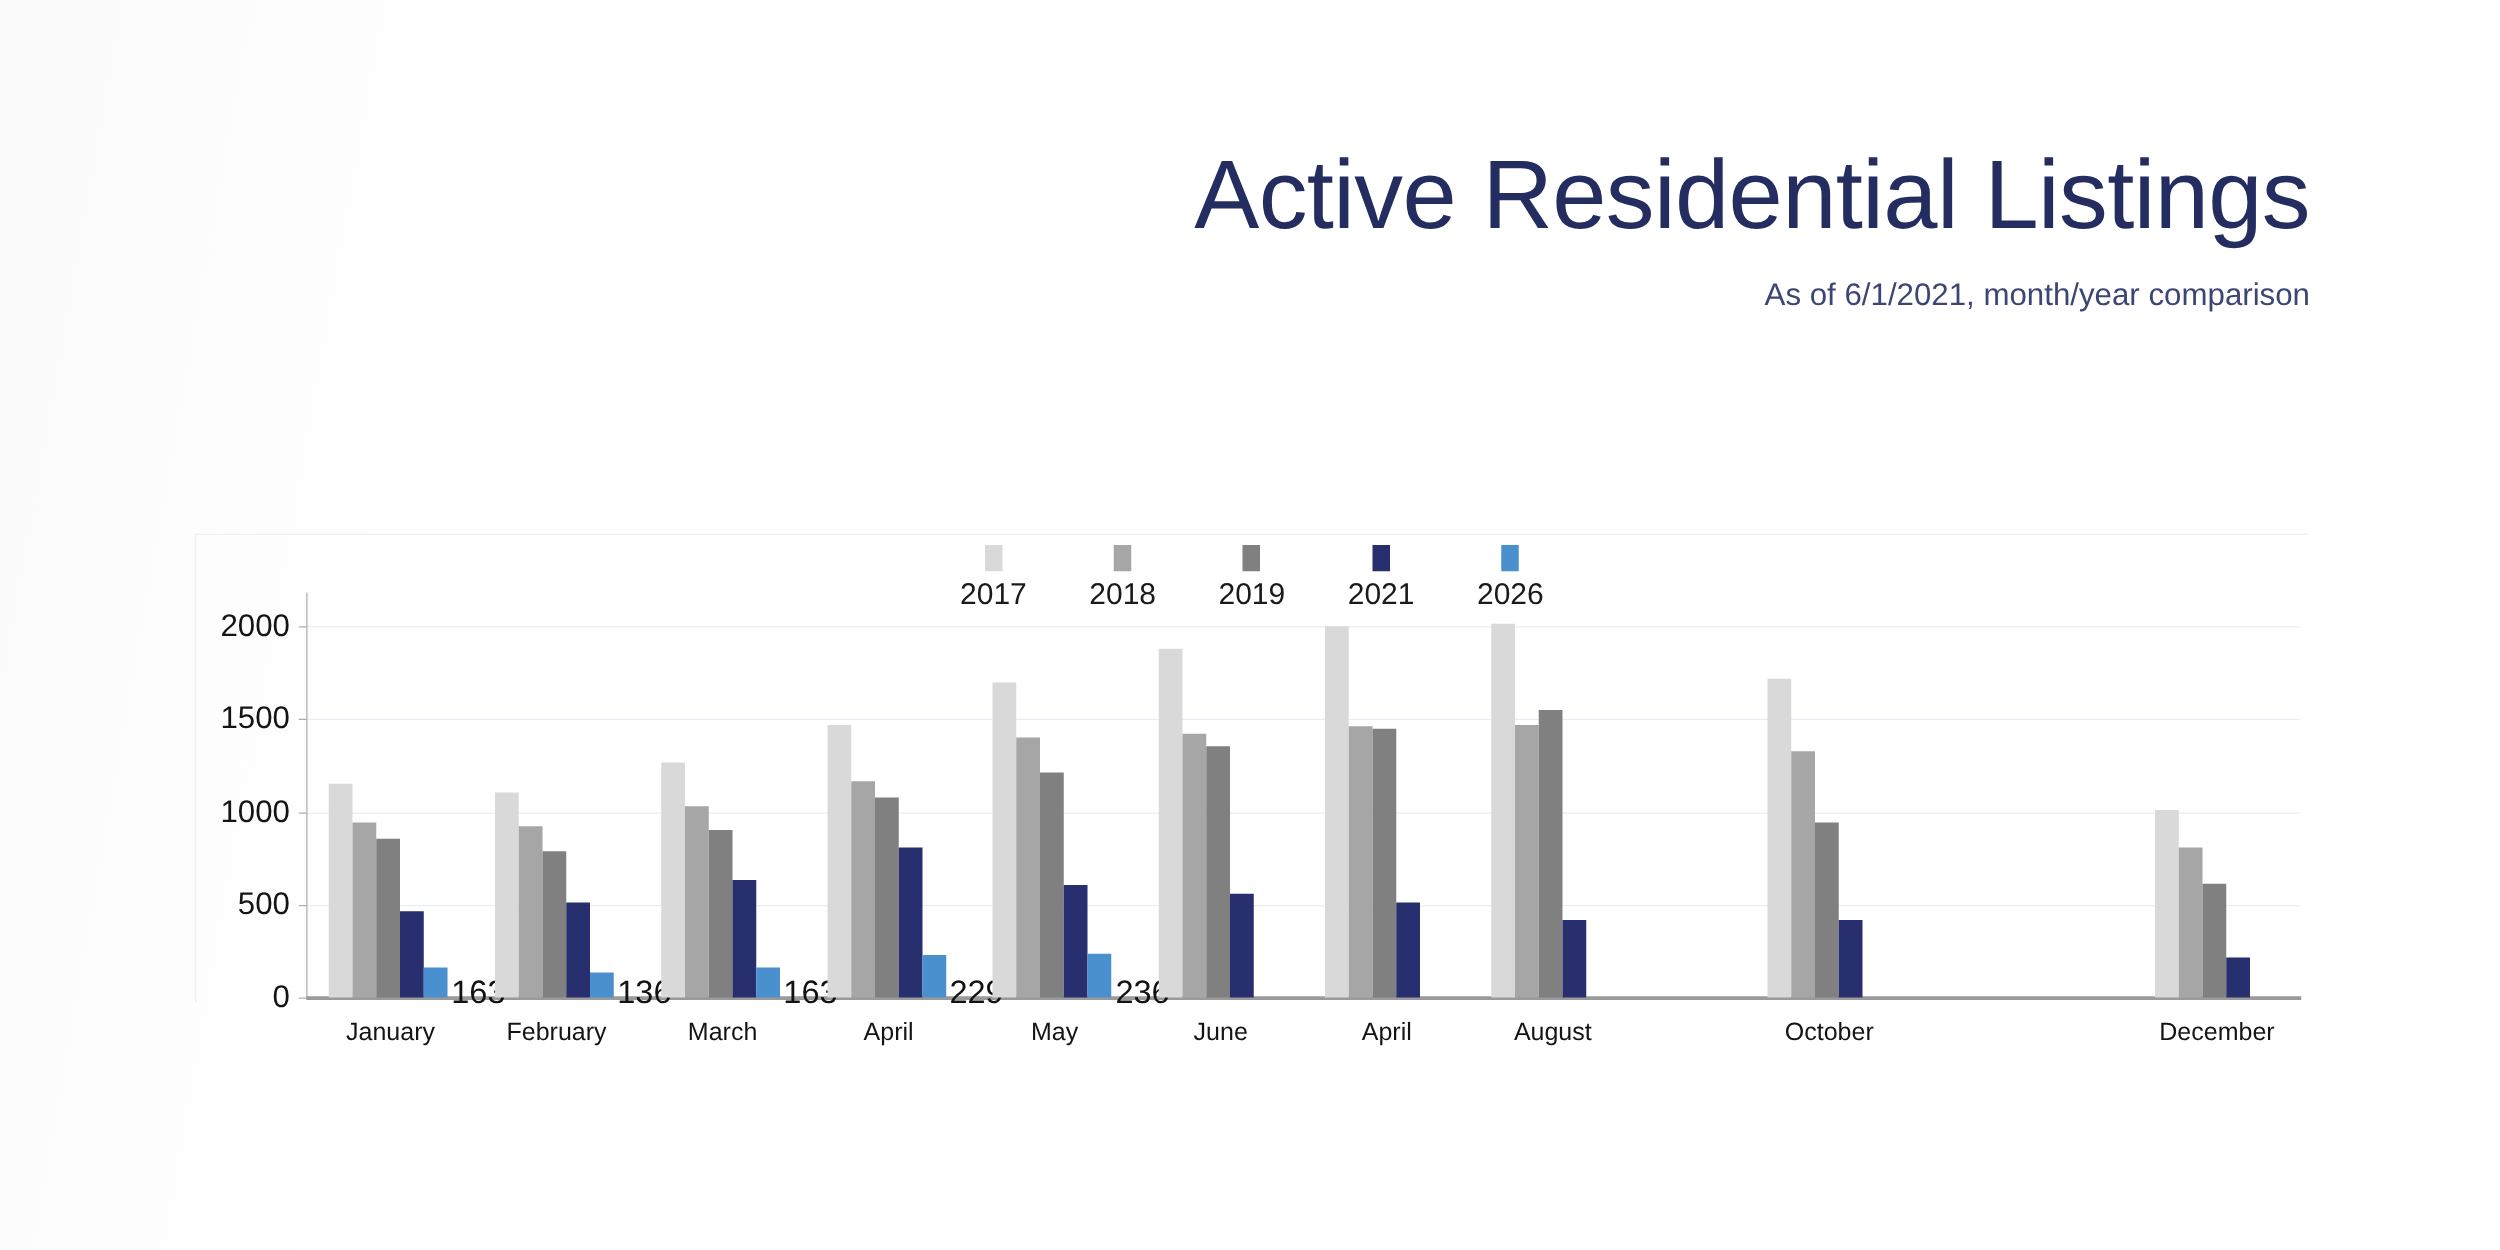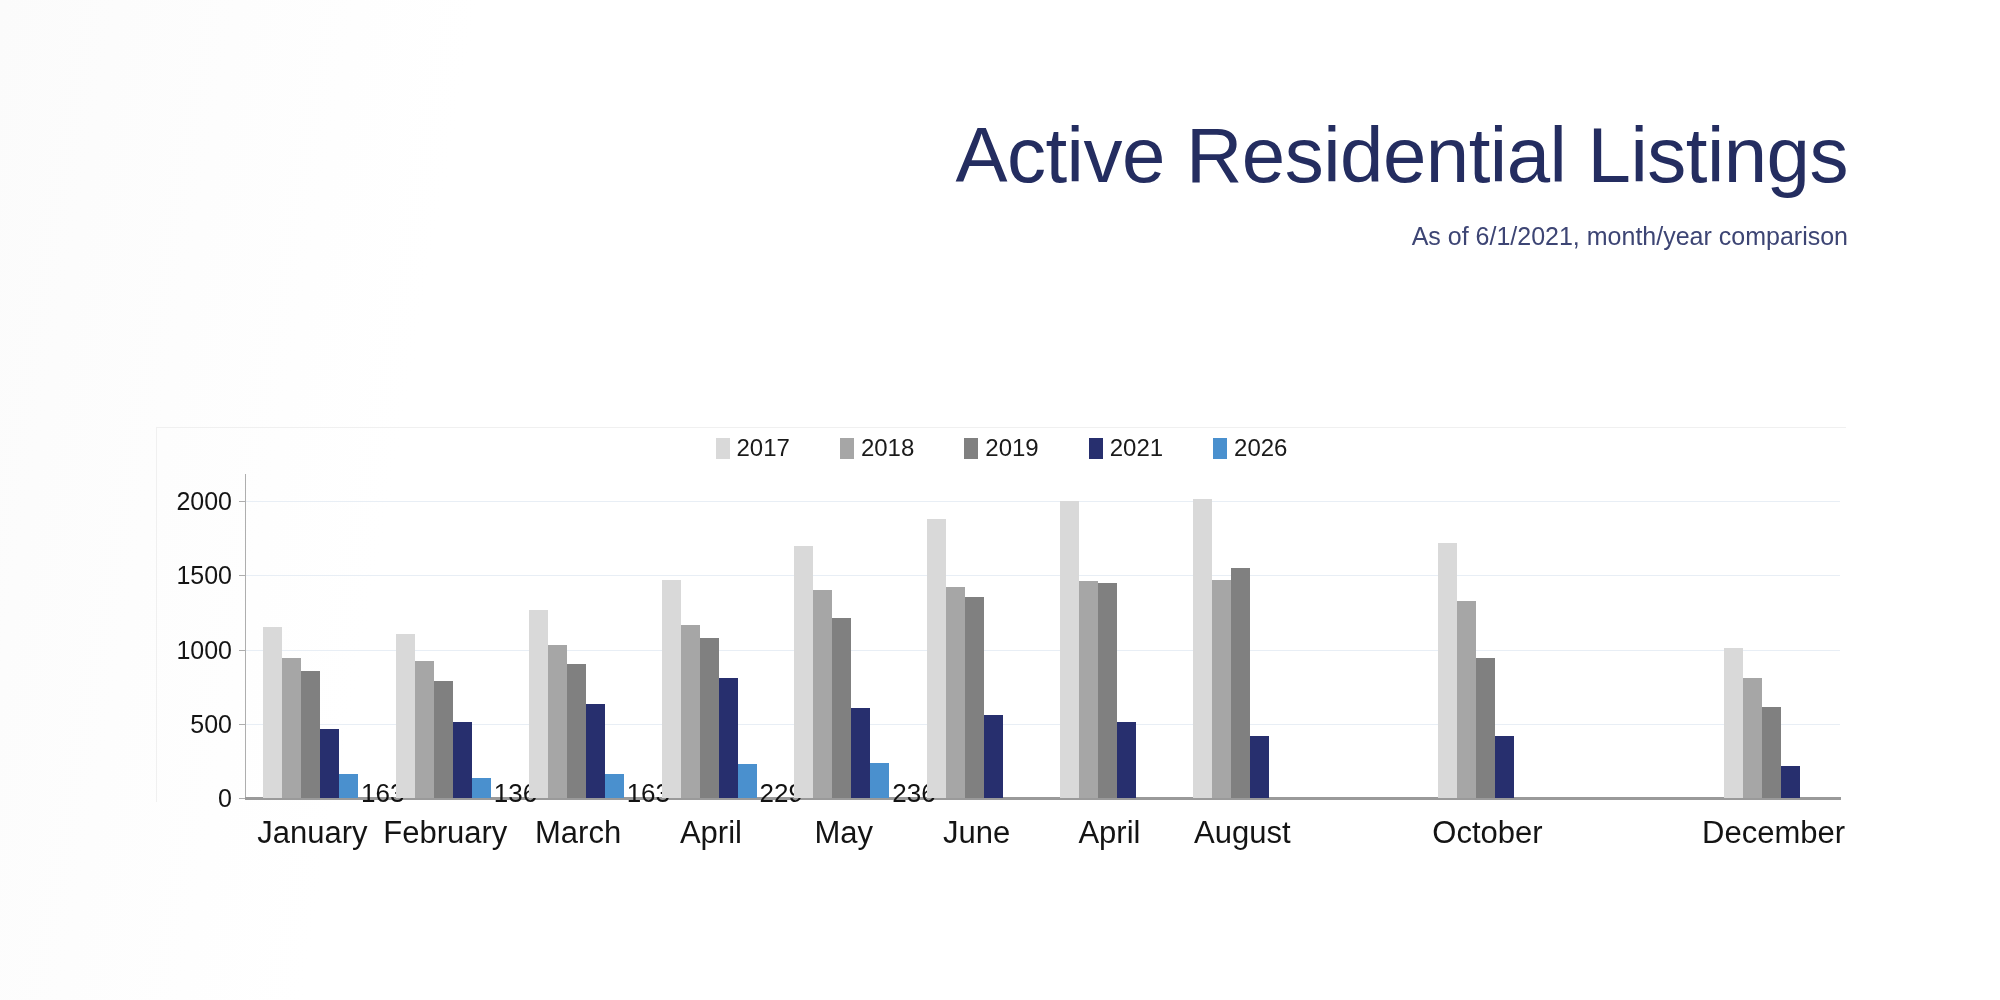--- a/index.html
+++ b/index.html
@@ -62,20 +62,21 @@
     gap: 50px;
     pointer-events: auto;
   }
   .legend-item {
     display: flex;
     align-items: center;
     gap: 7px;
     font-size: 24px;
     color: #1a1a1a;
     line-height: 1;
+    flex-direction: column;
   }
   .legend-swatch {
     width: 14px; height: 21px;
     display: inline-block;
     flex: 0 0 auto;
   }
 
   
   #plot {
     position: absolute;
@@ -142,21 +143,21 @@
     white-space: nowrap;
     padding-left: 3px;
     line-height: 1;
   }
   .xtick-label {
     position: absolute;
     top: 100%;
     left: 50%;
     transform: translateX(-50%);
     margin-top: 17px;
-    font-size: 31px;
+    font-size: 20px;
     color: #141414;
     white-space: nowrap;
   }
 </style>
 </head>
 <body>
 
 <div id="header">
   <h1 id="chart-title">Active Residential Listings</h1>
   <p id="chart-subtitle">As of 6/1/2021, month/year comparison</p>
@@ -290,21 +291,21 @@
       <div class="group" style="left: 929.833px; width: 132.833px;">
         <div class="bars" style="padding-left: 17px;">
           <div class="bar" title="2017 August: 2015" style="width: 19px; flex: 0 0 19px; height: 299.228px; background: rgb(217, 217, 217);"></div>
           <div class="bar" title="2018 August: 1465" style="width: 19px; flex: 0 0 19px; height: 217.553px; background: rgb(166, 166, 166);"></div>
           <div class="bar" title="2019 August: 1550" style="width: 19px; flex: 0 0 19px; height: 230.175px; background: rgb(128, 128, 128);"></div>
           <div class="bar" title="2020 August: 420" style="width: 19px; flex: 0 0 19px; height: 62.37px; background: rgb(39, 47, 110);"></div>
           <div class="bar" style="width: 19px; flex: 0 0 19px; height: 0px; background: transparent;"></div>
         </div>
         <div class="xtick-label">August</div>
       </div>
-      <div class="group" style="left: 1175px; width: 132.833px; text-align: center;">
+      <div class="group" style="left: 1151px; width: 132.833px; text-align: center;">
         <div class="bars" style="padding-left: 17px;">
           <div class="bar" title="2017 October: 1715" style="width: 19px; flex: 0 0 19px; height: 254.678px; background: rgb(217, 217, 217);"></div>
           <div class="bar" title="2018 October: 1330" style="width: 19px; flex: 0 0 19px; height: 197.505px; background: rgb(166, 166, 166);"></div>
           <div class="bar" title="2019 October: 945" style="width: 19px; flex: 0 0 19px; height: 140.332px; background: rgb(128, 128, 128);"></div>
           <div class="bar" title="2020 October: 420" style="width: 19px; flex: 0 0 19px; height: 62.37px; background: rgb(39, 47, 110);"></div>
           <div class="bar" style="width: 19px; flex: 0 0 19px; height: 0px; background: transparent;"></div>
         </div>
         <div class="xtick-label">October</div>
       </div>
       <div class="group" style="left: 1461.17px; width: 132.833px;">

